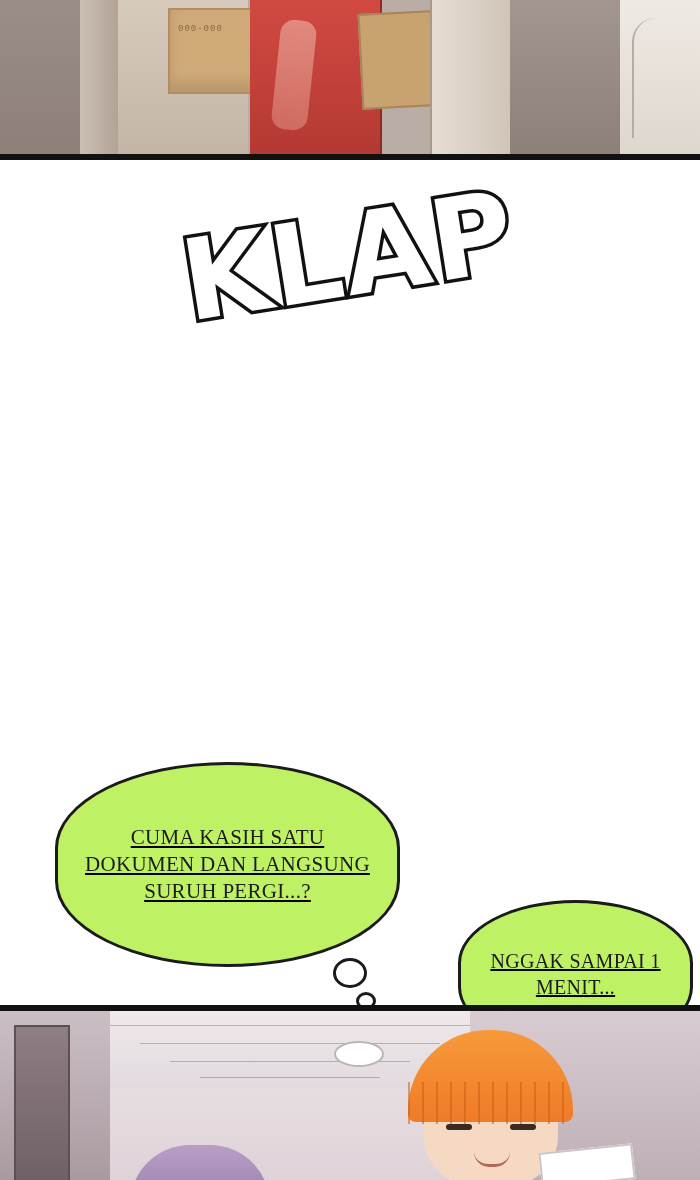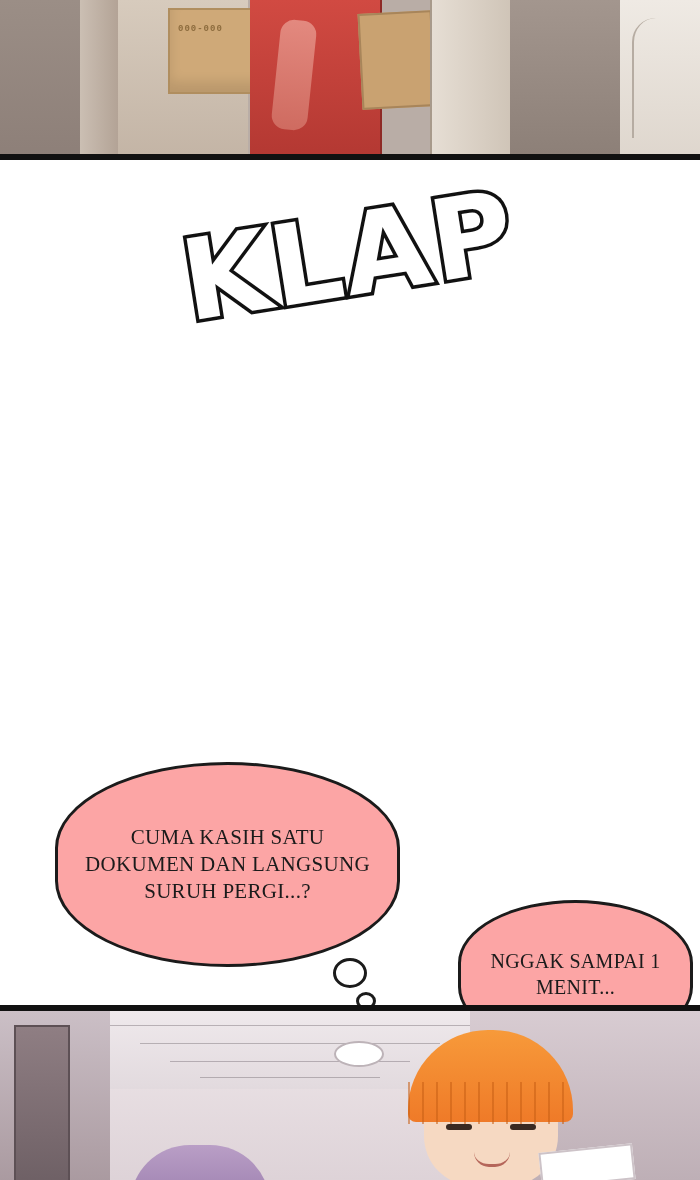--- a/index.html
+++ b/index.html
@@ -20,21 +20,20 @@
 
   
   .panel-top {
     position: absolute;
     left: 0;
     top: 0;
     width: 700px;
     height: 160px;
     overflow: hidden;
     background: #b9ada6;
-    font-weight: bold;
   }
   .pt-wall-left {
     position: absolute;
     left: 0; top: 0;
     width: 80px; height: 160px;
     background: linear-gradient(180deg, #9b8e86 0%, #8d7f78 100%);
   }
   .pt-doorframe {
     position: absolute;
     left: 80px; top: 0;
@@ -139,28 +138,29 @@
     top: 160px;
     width: 360px;
     height: 210px;
     pointer-events: none;
   }
   .sfx svg { display: block; }
 
   
   .bubble {
     position: absolute;
-    background: #fca5a5;
+    background: #bef264;
     border: 3px solid #1b1b1b;
     border-radius: 50% / 42%;
     box-sizing: border-box;
     display: flex;
     align-items: center;
     justify-content: center;
     text-align: center;
+    text-decoration: underline;
   }
   .bubble-text {
     font-family: "Liberation Serif", serif;
     color: #1b1b1b;
     line-height: 1.28;
     letter-spacing: 0.3px;
   }
   #bubble-1 {
     left: 55px;
     top: 762px;

